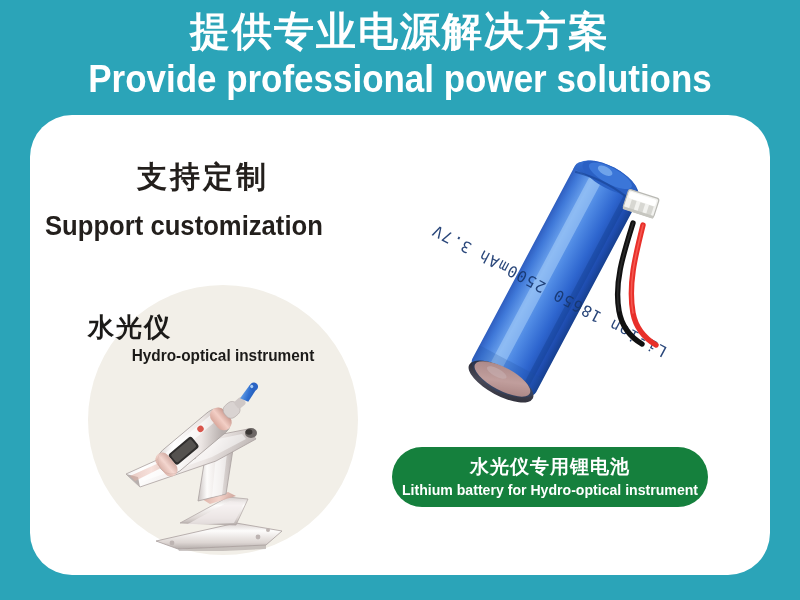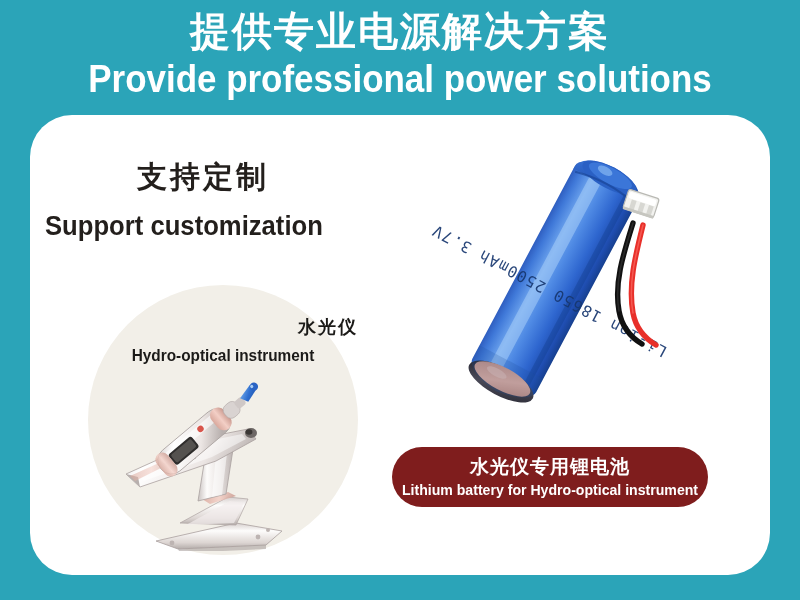--- a/index.html
+++ b/index.html
@@ -108,22 +108,22 @@
     width: 270px;
     height: 270px;
     border-radius: 50%;
     background: #f2efe8;
   }
   .circle-label-cn {
     position: absolute;
     left: 0;
     top: 28px;
     width: 270px;
-    text-align: right;
-    font-size: 18px;
+    text-align: left;
+    font-size: 26px;
     font-weight: bold;
     color: #1b1a18;
     letter-spacing: 2px;
     line-height: 28px;
   }
   .circle-label-en {
     position: absolute;
     left: 0;
     top: 60px;
     width: 270px;
@@ -151,21 +151,21 @@
     height: 330px;
   }
 
   
   .caption-pill {
     position: absolute;
     left: 392px;
     top: 447px;
     width: 316px;
     height: 60px;
-    background: #7f1d1d;
+    background: #15803d;
     border-radius: 30px;
     text-align: center;
   }
   .caption-cn {
     position: absolute;
     left: 0;
     top: 7px;
     width: 316px;
     font-size: 19px;
     font-weight: bold;

